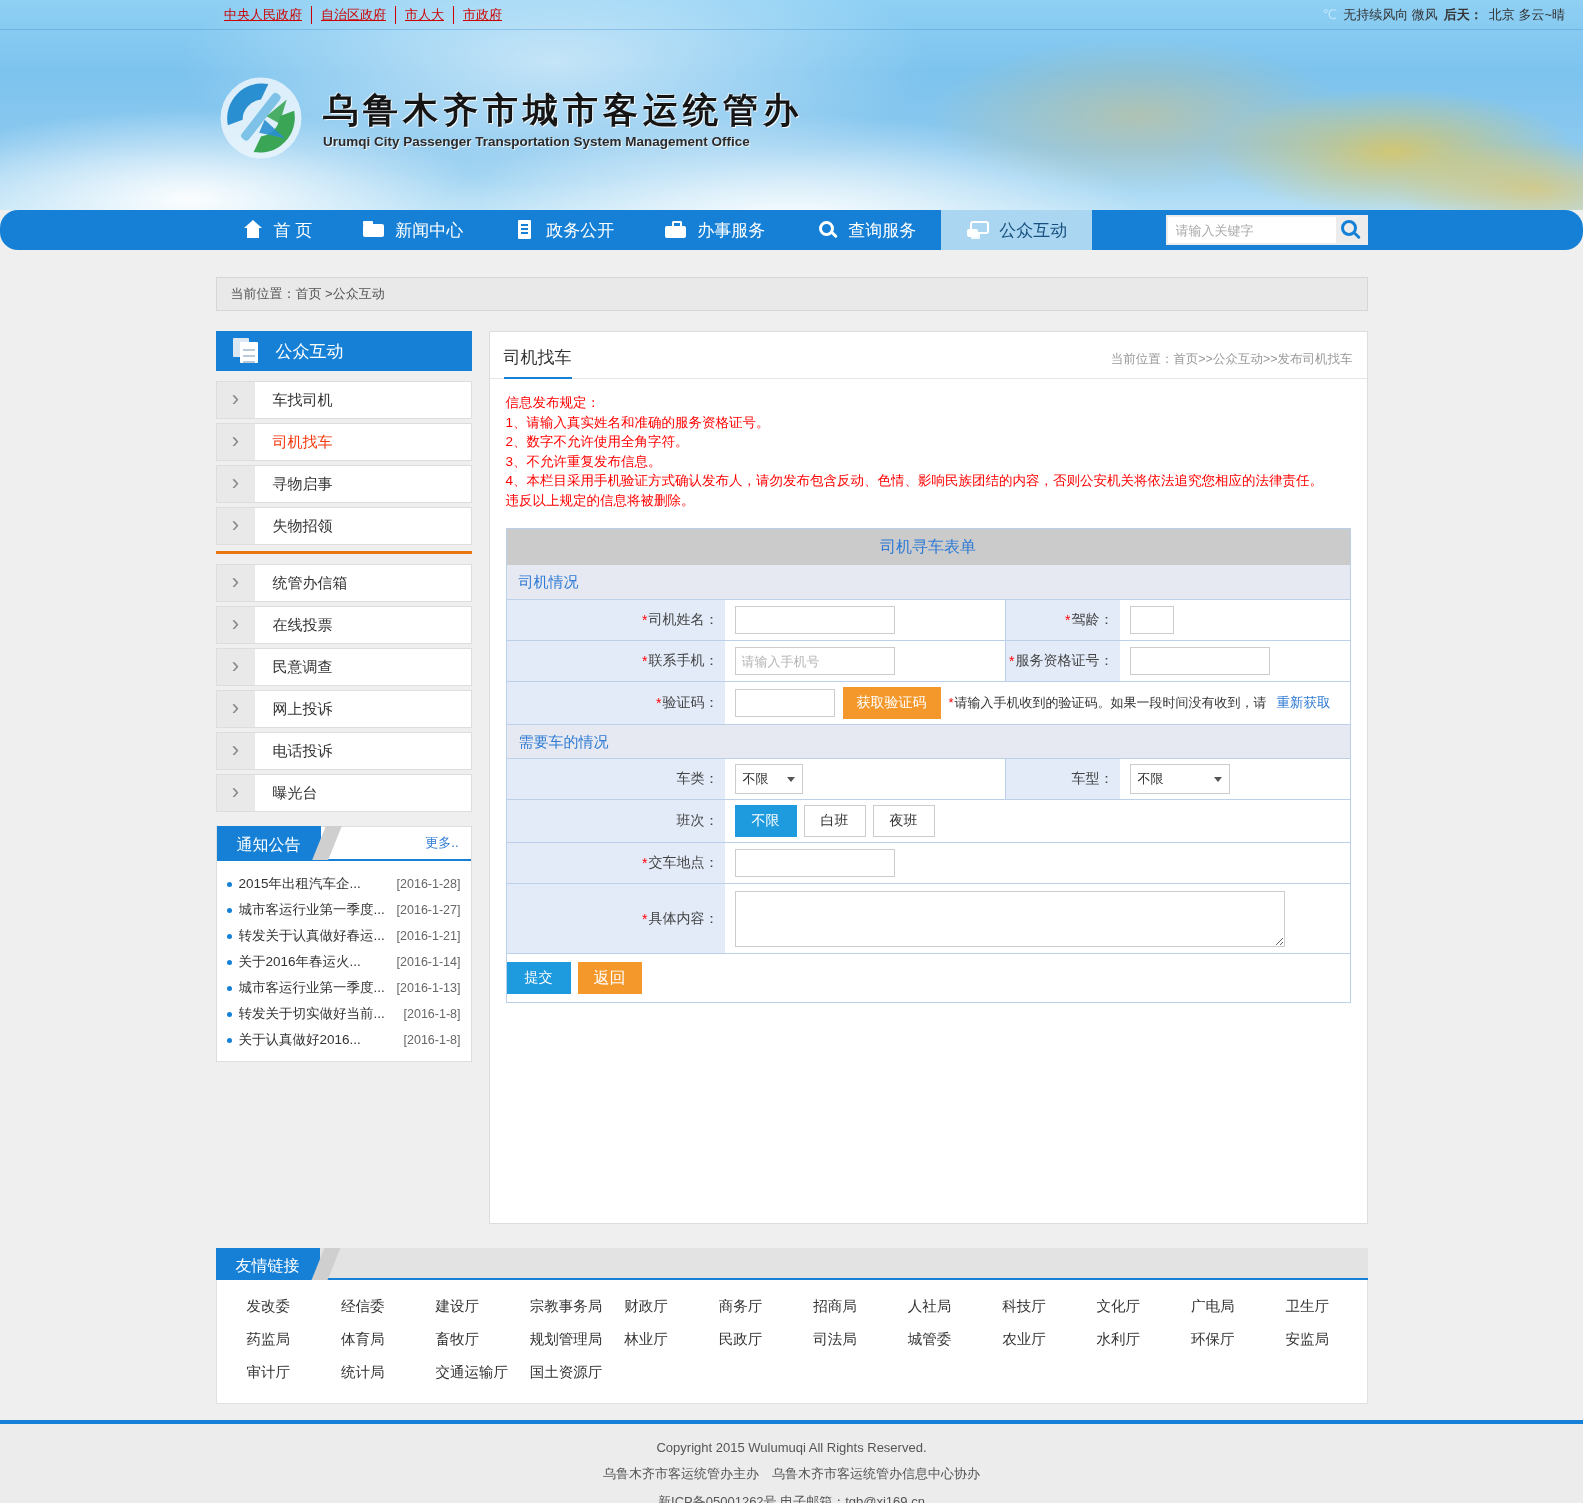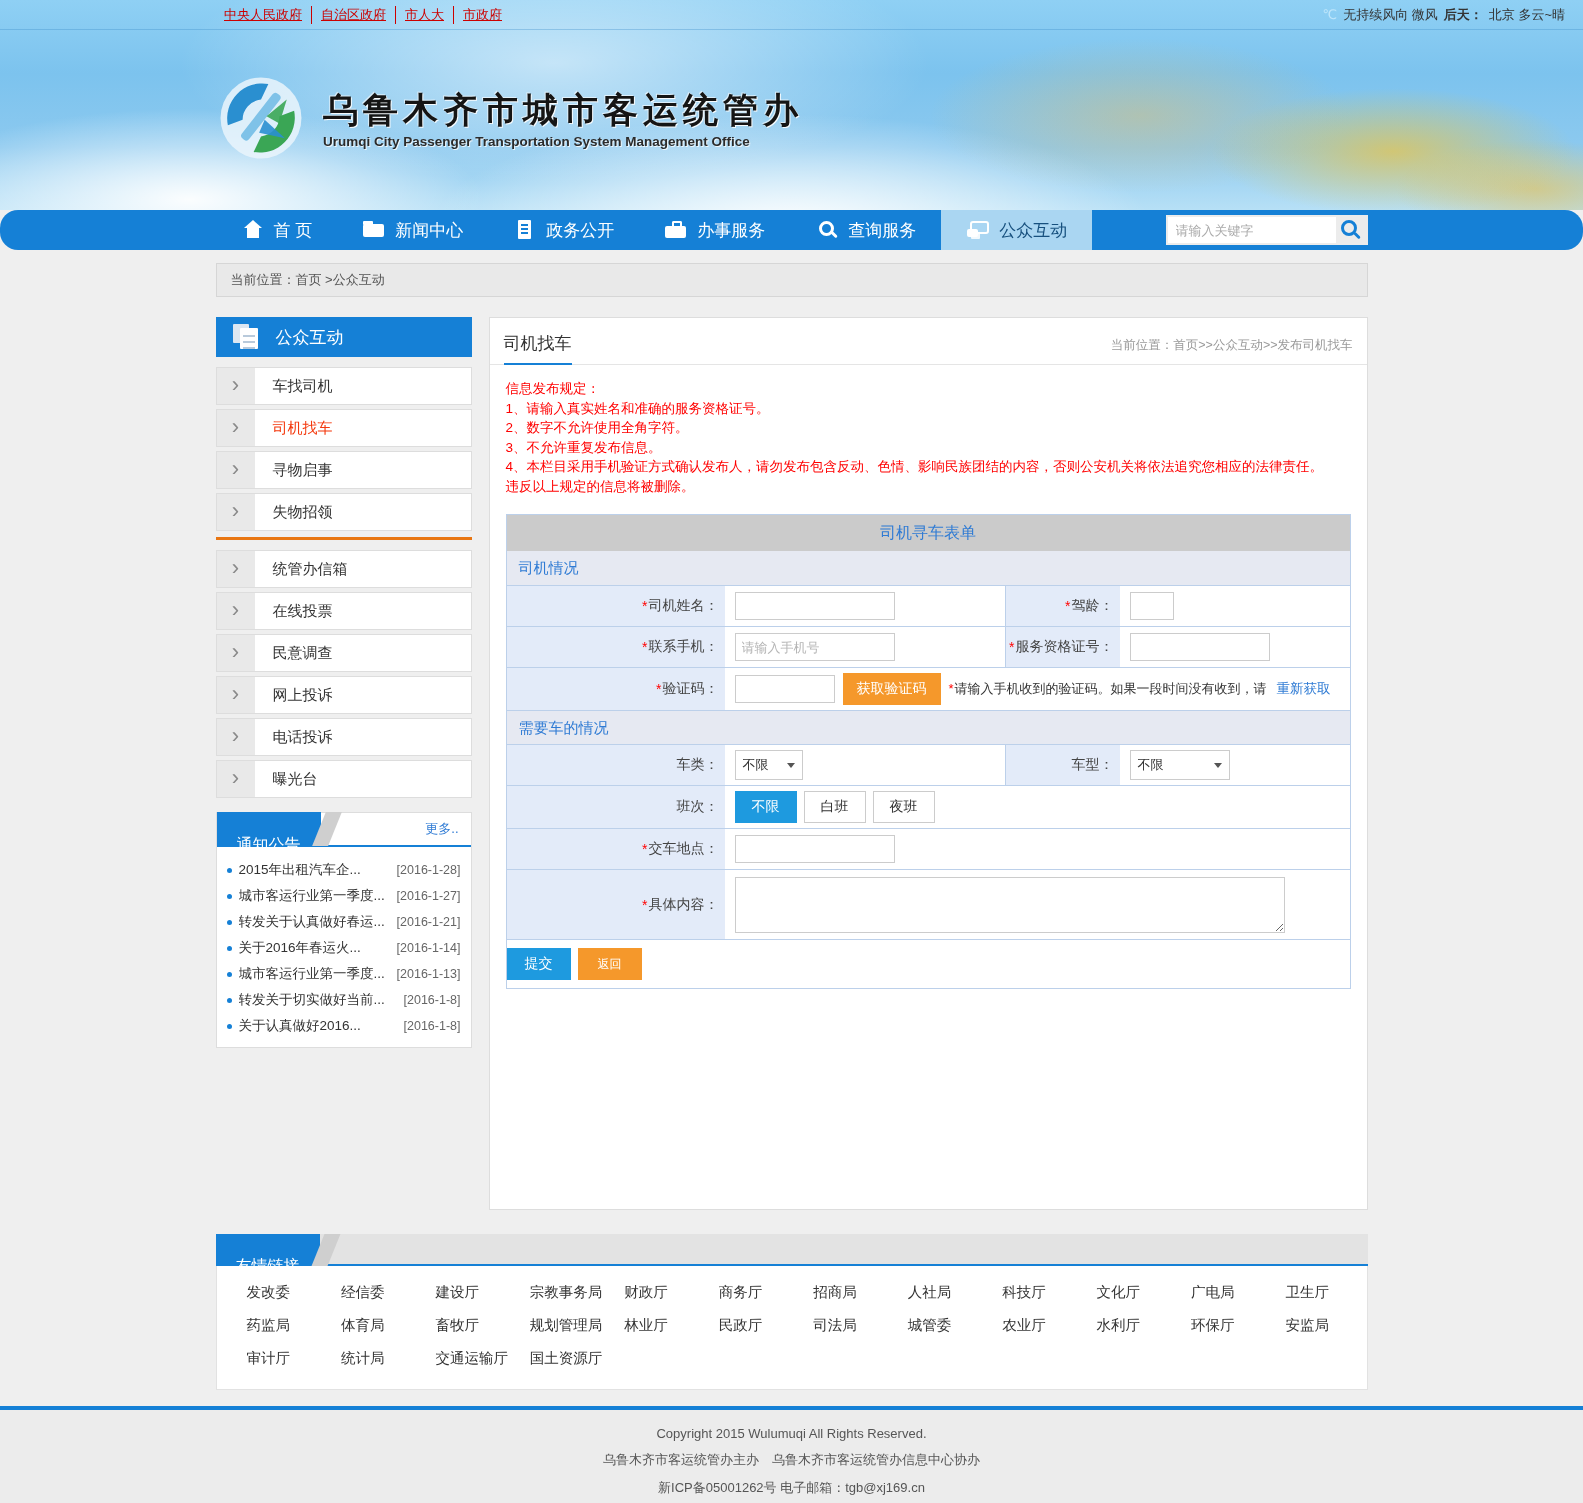--- a/index.html
+++ b/index.html
@@ -53,21 +53,21 @@
   .ico-gov::before{left:5px;top:0;width:13px;height:19px;background:#fff;border-radius:1px;}
   .ico-gov::after{left:8px;top:4px;width:7px;height:11px;background:repeating-linear-gradient(180deg,#1580d6 0 2px,transparent 2px 4px);}
   .ico-service::before{left:8px;top:1px;width:6px;height:6px;border:2px solid #fff;border-bottom:none;border-radius:2px 2px 0 0;}
   .ico-service::after{left:1px;top:6px;width:21px;height:12px;background:#fff;border-radius:2px;}
   .ico-query::before{left:4px;top:1px;width:9px;height:9px;border:3px solid #fff;border-radius:50%;}
   .ico-query::after{left:15px;top:13px;width:8px;height:3px;background:#fff;border-radius:2px;transform:rotate(45deg);}
   .ico-interact::before{left:4px;top:1px;width:15px;height:9px;border:2px solid #fff;border-radius:3px;}
   .ico-interact::after{left:1px;top:9px;width:11px;height:8px;background:#fff;border-radius:2px;box-shadow:3px 3px 0 -1px rgba(255,255,255,.85);}
 
   
-  .crumbbar{margin-top:13px;height:34px;line-height:32px;background:#e9e9e9;border:1px solid #d6d6d6;font-size:13px;color:#555;padding:0 14px;}
+  .crumbbar{margin-top:27px;height:34px;line-height:32px;background:#e9e9e9;border:1px solid #d6d6d6;font-size:13px;color:#555;padding:0 14px;}
 
   
   .layout{display:flex;margin-top:20px;align-items:flex-start;}
   .sidebar{width:256px;flex:none;margin-right:17px;}
   .main-box{flex:1;background:#fff;border:1px solid #ddd;min-height:893px;padding:0 0 20px 0;}
 
   
   .side-head{background:#1580d6;color:#fff;height:40px;display:flex;align-items:center;font-size:17px;padding-left:16px;gap:14px;}
   .ico-pages{width:30px;height:26px;position:relative;flex:none;}
   .ico-pages::before{content:"";position:absolute;left:1px;top:0;width:16px;height:19px;background:#dce7f2;border-radius:1px;}
@@ -75,21 +75,21 @@
     background-image:repeating-linear-gradient(180deg,transparent 0 4px,#b9cadb 4px 6px);background-size:12px 100%;background-position:3px 3px;background-repeat:no-repeat;}
   .side-list{margin-top:10px;}
   .side-item{background:#fff;border:1px solid #ddd;height:38px;display:flex;align-items:center;margin-bottom:4px;cursor:pointer;font-size:15px;color:#333;}
   .side-item .chev{width:38px;height:36px;background:#e9e9e9;color:#8a8a8a;font-size:22px;display:flex;align-items:center;justify-content:center;flex:none;margin-right:18px;}
   .side-item .chev::before{content:"›";margin-top:-3px;}
   .side-item.active .s-label{color:#f4380c;}
   .orange-divider{height:3px;background:#e87511;margin:6px 0 10px 0;}
 
   .notice-box{margin-top:14px;background:#fff;border:1px solid:#ddd;border:1px solid #ddd;}
   .notice-head{position:relative;display:flex;align-items:center;justify-content:space-between;border-bottom:2px solid #1580d6;height:34px;}
-  .tab-blue{position:relative;background:#1580d6;color:#fff;font-size:16px;height:34px;line-height:34px;padding:16px 20px;flex:none;}
+  .tab-blue{position:relative;background:#1580d6;color:#fff;font-size:16px;height:34px;line-height:34px;padding:2px 20px;flex:none;}
   .tab-blue::after{content:"";position:absolute;right:-14px;top:0;width:16px;height:100%;background:#cfcfcf;transform:skewX(-22deg);}
   .more-link{font-size:13px;color:#2f7bd4;padding-right:12px;cursor:pointer;}
   .notice-list{padding:10px 10px 8px 10px;}
   .notice-item{display:flex;align-items:center;height:26px;font-size:13.5px;cursor:pointer;}
   .notice-item .dot{width:5px;height:5px;border-radius:50%;background:#1580d6;flex:none;margin-right:7px;}
   .notice-item .n-title{color:#333;flex:1;white-space:nowrap;overflow:hidden;}
   .notice-item .n-date{color:#666;font-size:12.5px;flex:none;}
 
   
   .main-head{display:flex;align-items:flex-end;justify-content:space-between;padding:14px 14px 0 14px;border-bottom:1px solid #e5e5e5;}
@@ -117,21 +117,21 @@
   .captcha-note{font-size:13px;color:#333;}
   .retry-link{color:#2f7bd4;font-size:13.5px;cursor:pointer;margin-left:2px;}
   .select{border:1px solid #ccc;background:#fff;height:30px;display:flex;align-items:center;justify-content:space-between;padding:0 7px;font-size:13px;color:#333;cursor:pointer;}
   .sel-68{width:68px;} .sel-100{width:100px;}
   .caret{width:0;height:0;border-left:4px solid transparent;border-right:4px solid transparent;border-top:5px solid #555;}
   .shift-btn{height:32px;min-width:62px;border:1px solid #ccc;background:#fff;color:#333;font-size:14px;cursor:pointer;margin-right:-1px;}
   .shift-btn.active{background:#1e9adf;border-color:#1e9adf;color:#fff;}
   .detail-area{border:1px solid #ccc;width:91%;height:56px;font-size:13px;padding:4px 6px;color:#333;outline:none;font-family:inherit;resize:both;}
   .submit-row{display:flex;justify-content:flex-start;align-items:center;gap:7px;padding:8px 0;}
   .btn-submit{background:#1e9adf;color:#fff;border:0;width:64px;height:32px;font-size:14px;cursor:pointer;}
-  .btn-back{background:#f5982b;color:#fff;border:0;width:64px;height:32px;font-size:12px;cursor:pointer;}
+  .btn-back{background:#f5982b;color:#fff;border:0;width:64px;height:32px;font-size:16px;cursor:pointer;}
 
   
   .links-section{margin-top:24px;}
   .links-head{position:relative;background:#e3e3e3;border-bottom:2px solid #1580d6;height:32px;display:flex;}
   .links-head .tab-blue{height:32px;line-height:32px;}
   .links-body{background:#fff;border:1px solid #e2e2e2;border-top:none;padding:10px 8px 14px 8px;display:flex;flex-wrap:wrap;}
   .flink{width:8.33%;font-size:14.5px;color:#333;padding:7px 0 7px 22px;cursor:pointer;white-space:nowrap;}
 
   
   .footer{margin-top:16px;background:#ececec;border-top:4px solid #1580d6;padding:16px 0 22px 0;text-align:center;}

